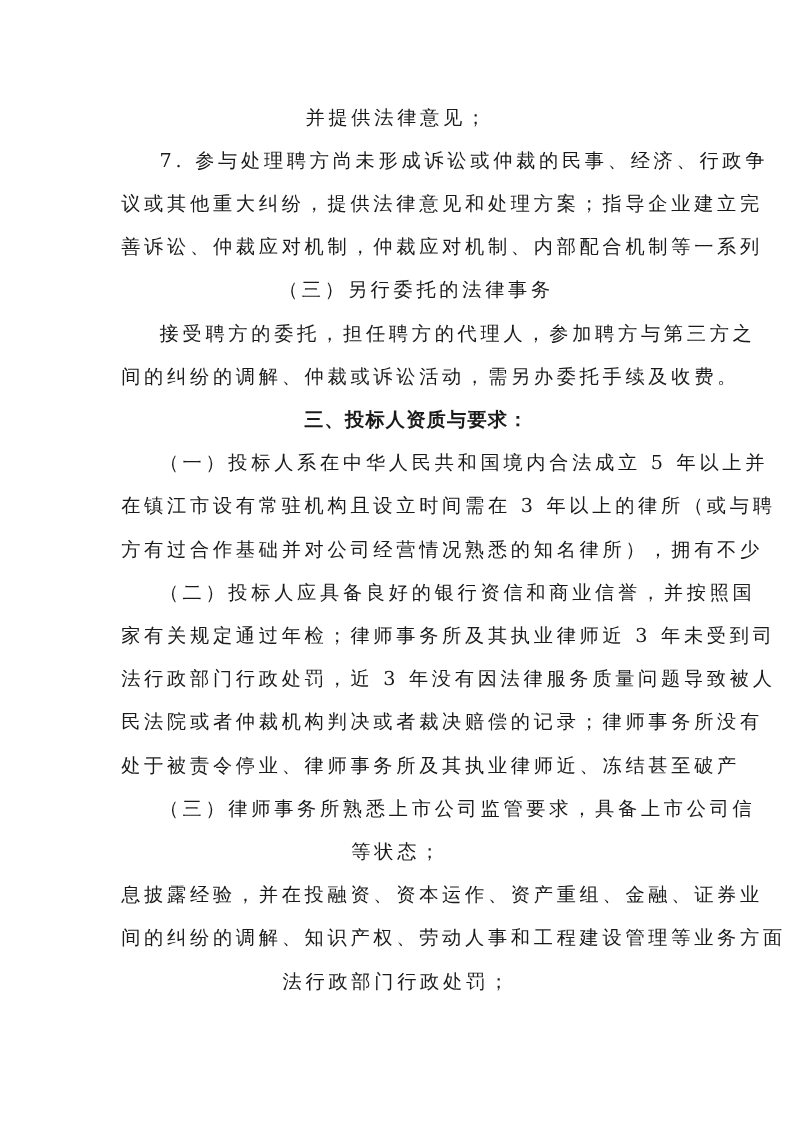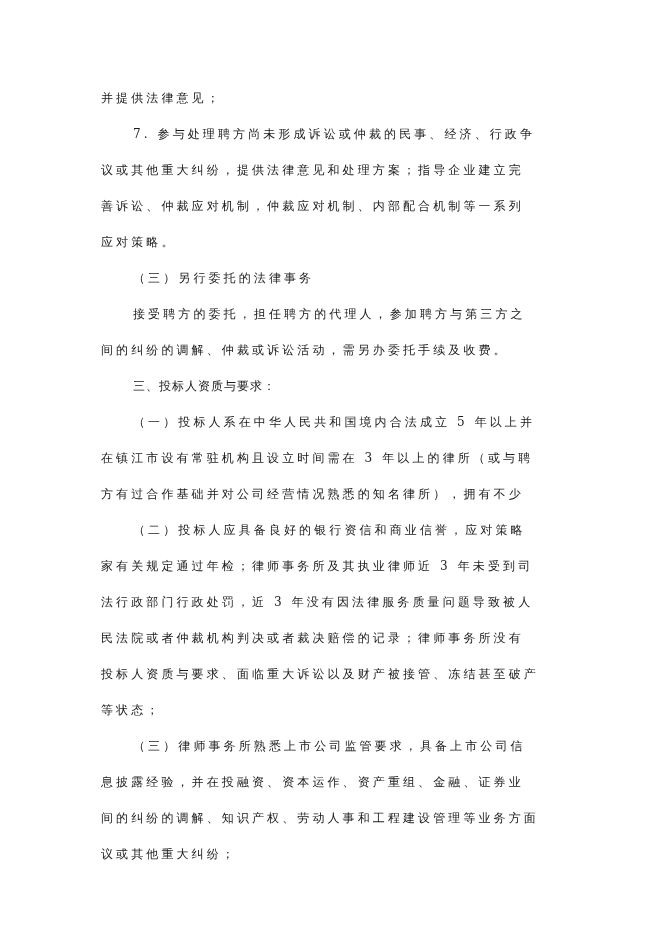--- a/index.html
+++ b/index.html
@@ -1,54 +1,53 @@
 <!DOCTYPE html>
 <html><head>
 <meta charset="utf-8">
 <style>
   html, body { margin: 0; padding: 0; background: #ffffff; }
   body { width: 662px; height: 936px; position: relative; overflow: hidden; }
   .page {
     position: absolute; left: 101px; top: 84px; width: 460px;
     font-family: "DejaVu Serif", "Liberation Serif", serif;
-    font-size: 12px; color: #1a1a1a;
+    font-size: 16px; color: #1a1a1a; text-align: center;
   }
   .line {
     height: 36px; line-height: 28px; white-space: nowrap;
     letter-spacing: 3.1px;
   }
   .indent { padding-left: 32px; }
-  .bold { font-weight: normal; font-family: "DejaVu Sans", "Liberation Sans", sans-serif; letter-spacing: 1px; }
+  .bold { font-weight: bold; font-family: "DejaVu Sans", "Liberation Sans", sans-serif; letter-spacing: 1px; }
 </style>
 </head>
 <body>
 
 <div class="page">
   <div class="line">并提供法律意见；</div>
 
   <div class="line indent">7. 参与处理聘方尚未形成诉讼或仲裁的民事、经济、行政争</div>
   <div class="line">议或其他重大纠纷，提供法律意见和处理方案；指导企业建立完</div>
   <div class="line">善诉讼、仲裁应对机制，仲裁应对机制、内部配合机制等一系列</div>
-  <div class="line">应对策略。</div>
 
   <div class="line indent">（三）另行委托的法律事务</div>
 
   <div class="line indent">接受聘方的委托，担任聘方的代理人，参加聘方与第三方之</div>
   <div class="line">间的纠纷的调解、仲裁或诉讼活动，需另办委托手续及收费。</div>
 
   <div class="line indent bold">三、投标人资质与要求：</div>
 
   <div class="line indent">（一）投标人系在中华人民共和国境内合法成立 5 年以上并</div>
   <div class="line">在镇江市设有常驻机构且设立时间需在 3 年以上的律所（或与聘</div>
   <div class="line">方有过合作基础并对公司经营情况熟悉的知名律所），拥有不少</div>
 
-  <div class="line indent">（二）投标人应具备良好的银行资信和商业信誉，应对策略</div>
+  <div class="line indent">（二）投标人应具备良好的银行资信和商业信誉，并按照国</div>
   <div class="line">家有关规定通过年检；律师事务所及其执业律师近 3 年未受到司</div>
   <div class="line">法行政部门行政处罚，近 3 年没有因法律服务质量问题导致被人</div>
   <div class="line">民法院或者仲裁机构判决或者裁决赔偿的记录；律师事务所没有</div>
-  <div class="line">投标人资质与要求、面临重大诉讼以及财产被接管、冻结甚至破产</div>
+  <div class="line">处于被责令停业、律师事务所及其执业律师近、冻结甚至破产</div>
+  <div class="line indent">（三）律师事务所熟悉上市公司监管要求，具备上市公司信</div>
+
   <div class="line">等状态；</div>
-
-  <div class="line indent">（三）律师事务所熟悉上市公司监管要求，具备上市公司信</div>
   <div class="line">息披露经验，并在投融资、资本运作、资产重组、金融、证券业</div>
   <div class="line">间的纠纷的调解、知识产权、劳动人事和工程建设管理等业务方面</div>
-  <div class="line">议或其他重大纠纷；</div>
+  <div class="line">法行政部门行政处罚；</div>
 </div>
 
 </body></html>

